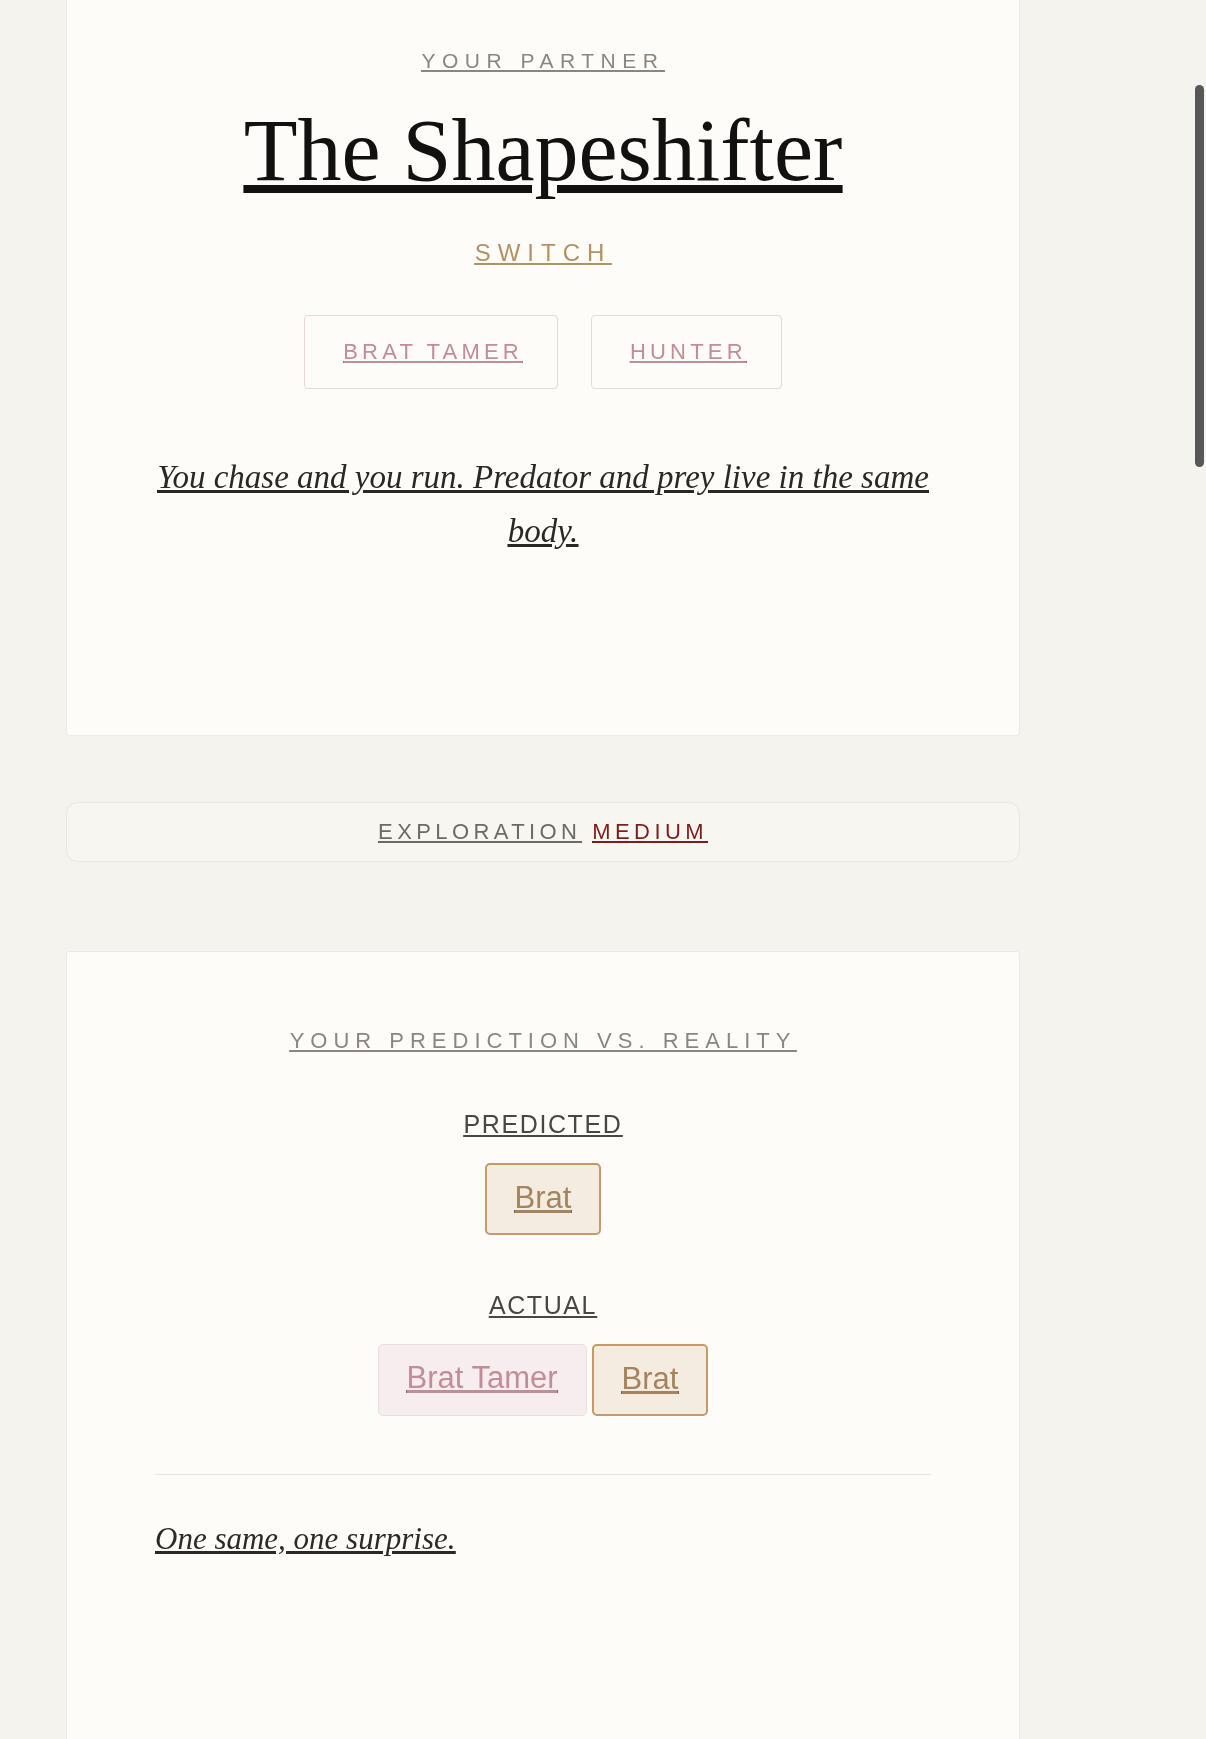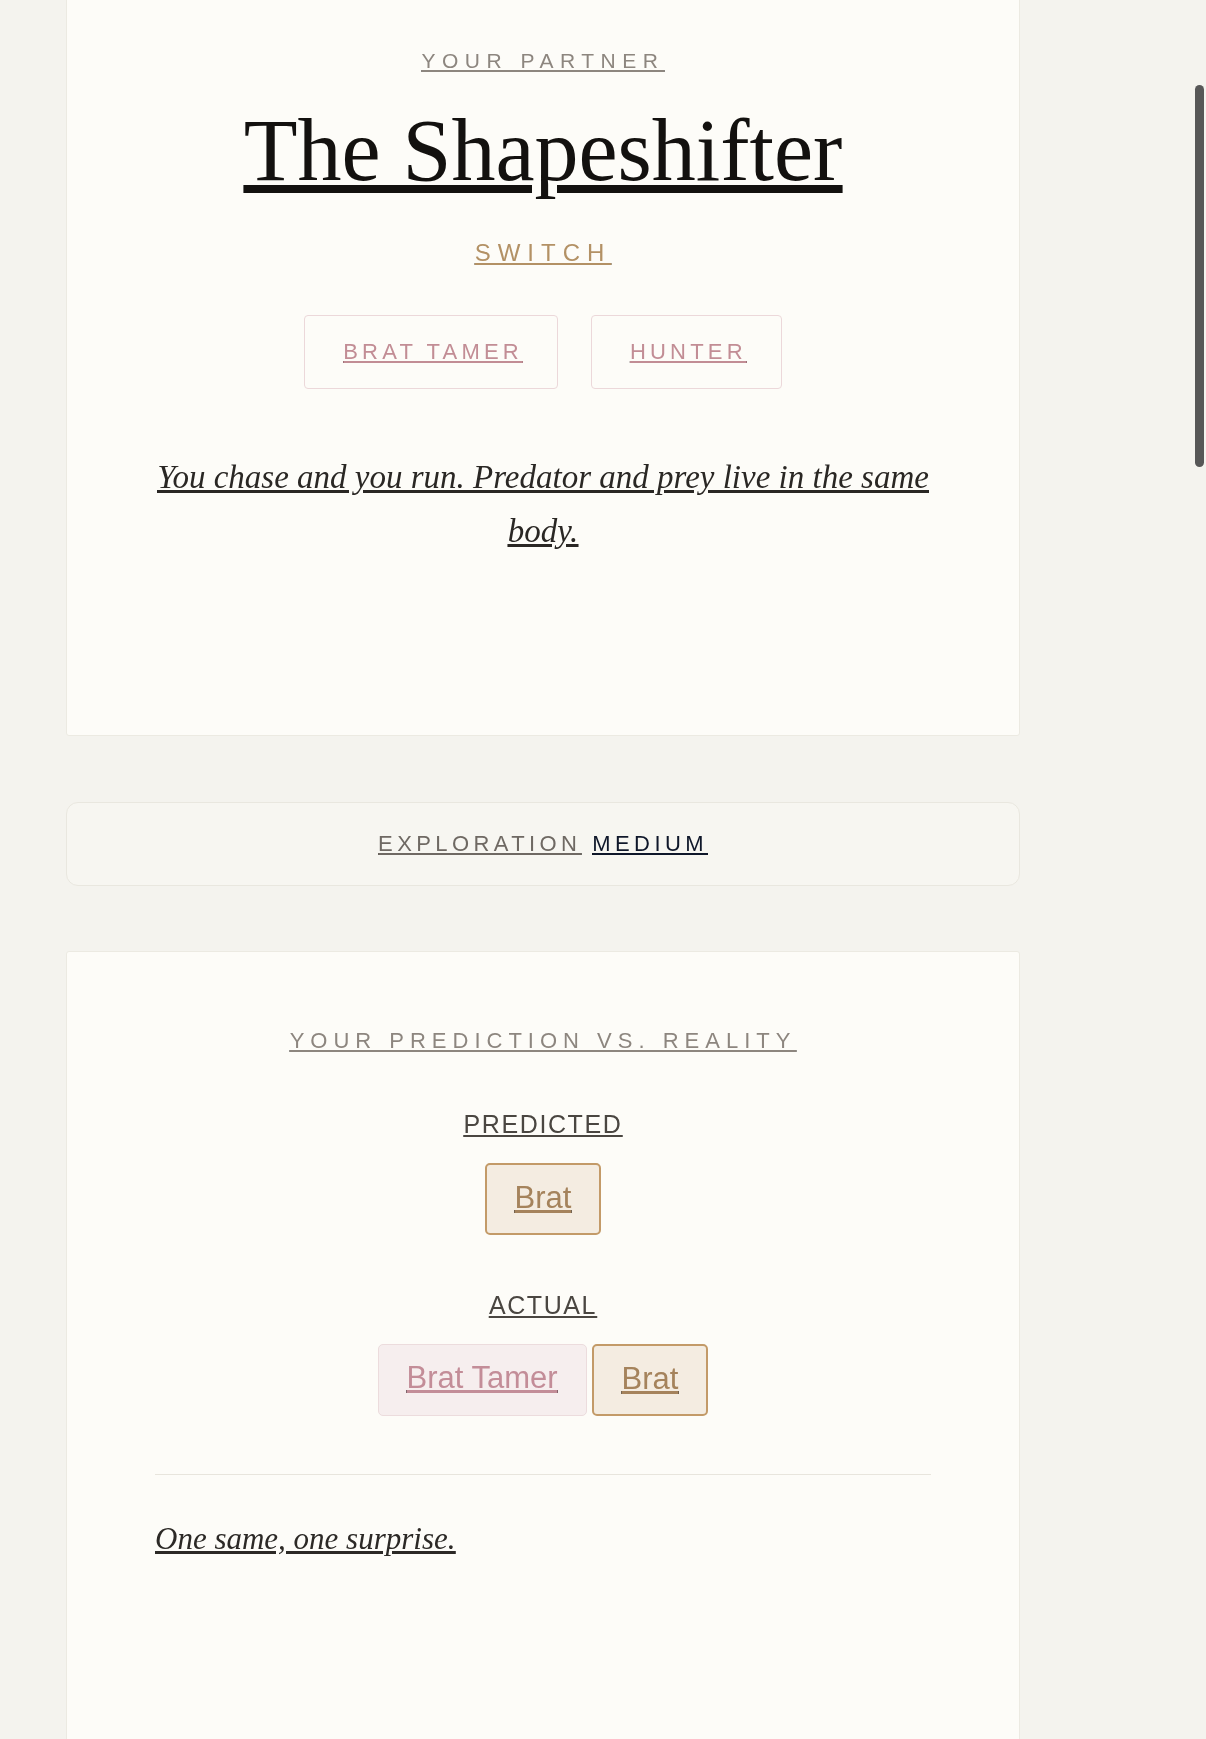--- a/index.html
+++ b/index.html
@@ -103,38 +103,38 @@
     width: 954px;
     display: flex;
     gap: 35px;
   }
 
   .stat-box {
     flex: 1;
     background: #f7f6f1;
     border: 1px solid #e9e7df;
     border-radius: 12px;
-    height: 84px;
+    height: 60px;
     display: flex;
     align-items: center;
     justify-content: center;
     gap: 11px;
   }
 
   .stat-label {
     font-size: 22px;
     letter-spacing: 4.4px;
     color: #6f6963;
     text-transform: uppercase;
   }
 
   .stat-value {
     font-size: 22px;
     letter-spacing: 4.4px;
-    color: #0f172a;
+    color: #7f1d1d;
     text-transform: uppercase;
     text-align: right;
   }
 
   
   .prediction-card {
     position: absolute;
     left: 66px;
     top: 951px;
     width: 954px;

